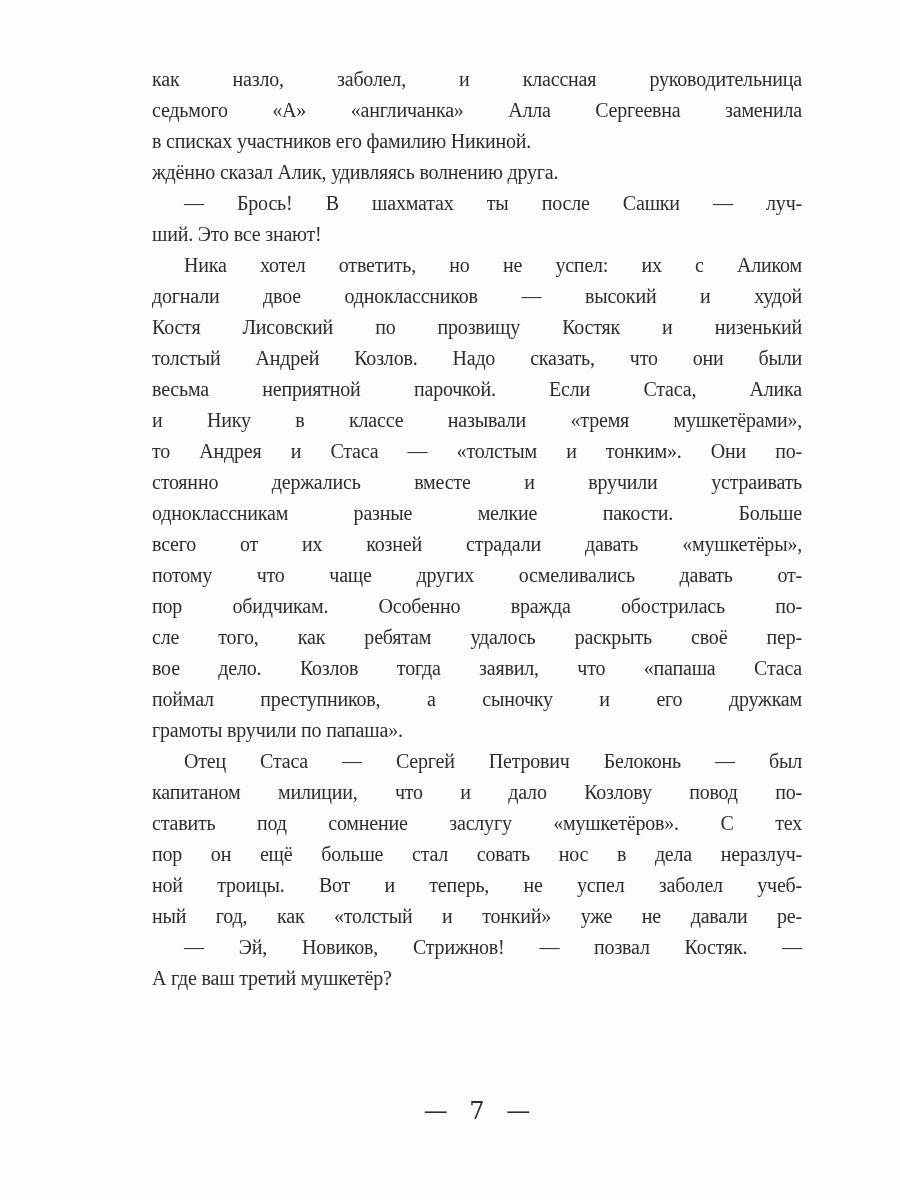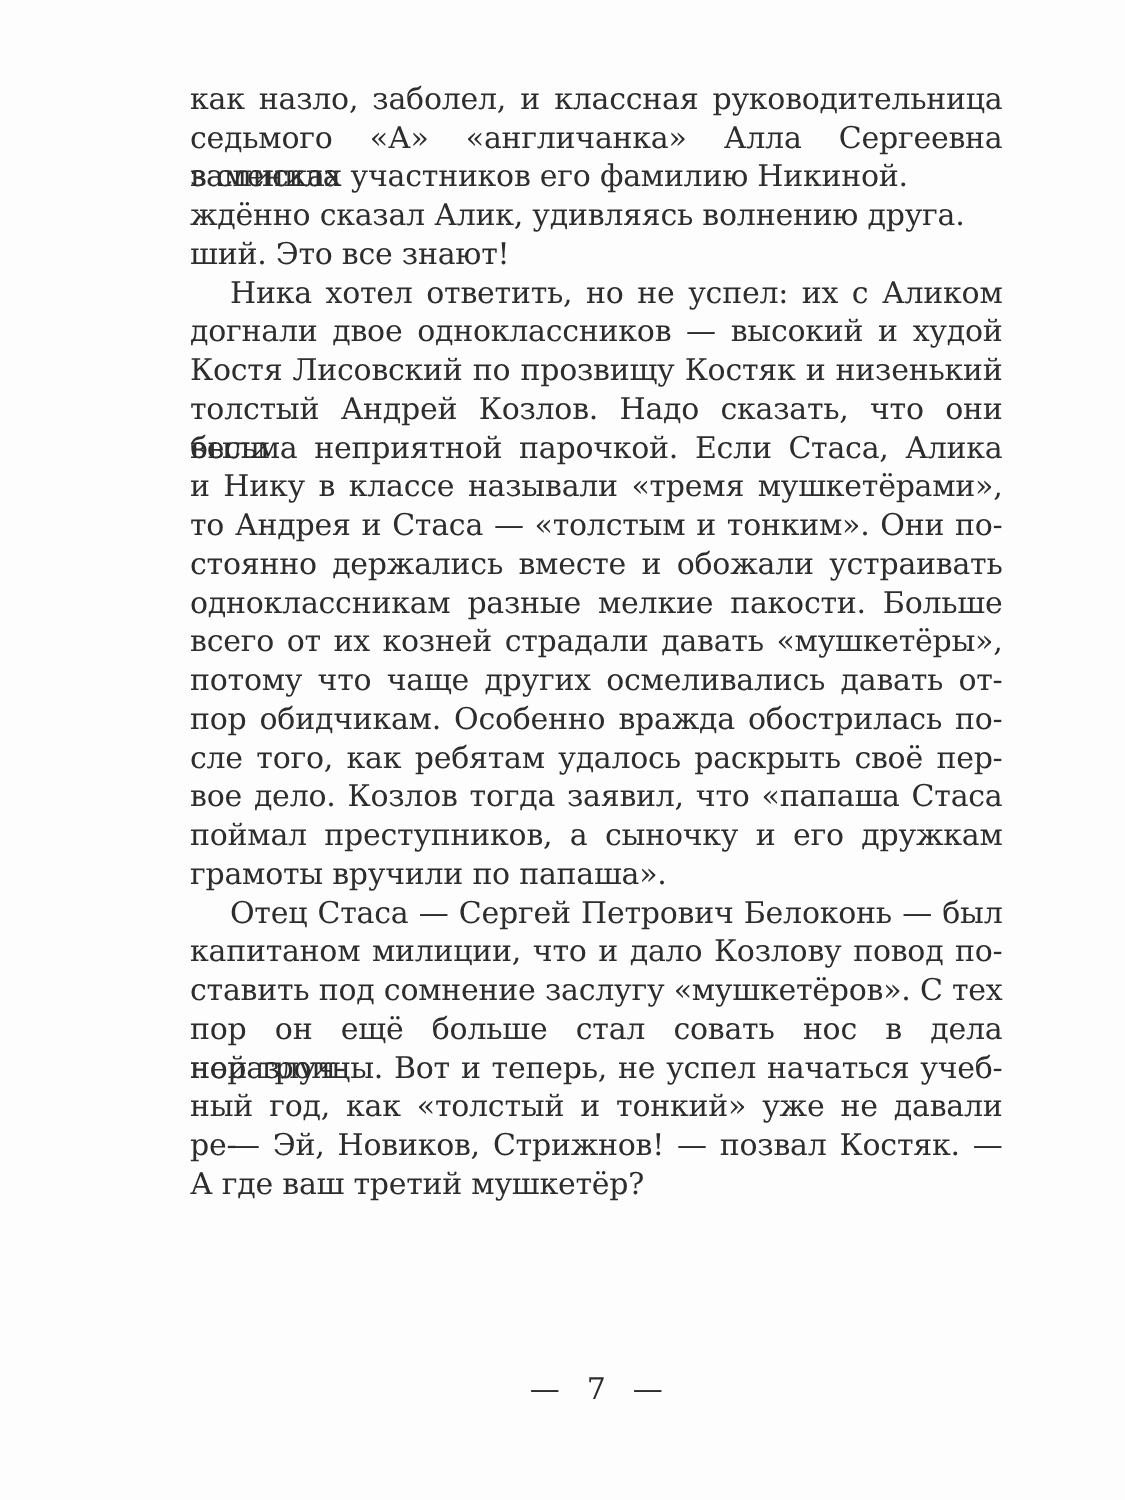--- a/index.html
+++ b/index.html
@@ -14,23 +14,24 @@
     background: #fdfdfd;
     overflow: hidden;
     font-family: "DejaVu Serif", serif;
     color: #2d2d2d;
   }
   .page-text {
     position: absolute;
     left: 152px;
     top: 64px;
     width: 650px;
-    font-size: 24px;
+    font-size: 20px;
     line-height: 31px;
     letter-spacing: -0.2px;
+    font-family: Liberation Serif, serif;
   }
   .paragraph {
     margin: 0;
     padding: 0;
   }
   .line {
     height: 31px;
     text-align: justify;
     text-align-last: justify;
     -moz-text-align-last: justify;
@@ -61,46 +62,47 @@
   <div class="page-text">
       <div class="paragraph">
         <div class="line">как назло, заболел, и классная руководительница</div>
         <div class="line">седьмого «А» «англичанка» Алла Сергеевна заменила</div>
         <div class="line last">в списках участников его фамилию Никиной.</div>
       </div>
       <div class="paragraph">
         <div class="line last">ждённо сказал Алик, удивляясь волнению друга.</div>
       </div>
       <div class="paragraph">
+        <div class="line indent">— Брось! В шахматах ты после Сашки — луч-</div>
         <div class="line last">ший. Это все знают!</div>
       </div>
       <div class="paragraph">
         <div class="line indent">Ника хотел ответить, но не успел: их с Аликом</div>
         <div class="line">догнали двое одноклассников — высокий и худой</div>
         <div class="line">Костя Лисовский по прозвищу Костяк и низенький</div>
         <div class="line">толстый Андрей Козлов. Надо сказать, что они были</div>
         <div class="line">весьма неприятной парочкой. Если Стаса, Алика</div>
         <div class="line">и Нику в классе называли «тремя мушкетёрами»,</div>
         <div class="line">то Андрея и Стаса — «толстым и тонким». Они по-</div>
-        <div class="line">стоянно держались вместе и обожали устраивать</div>
+        <div class="line">стоянно держались вместе и вручили устраивать</div>
         <div class="line">одноклассникам разные мелкие пакости. Больше</div>
         <div class="line">всего от их козней страдали давать «мушкетёры»,</div>
         <div class="line">потому что чаще других осмеливались давать от-</div>
         <div class="line">пор обидчикам. Особенно вражда обострилась по-</div>
         <div class="line">сле того, как ребятам удалось раскрыть своё пер-</div>
         <div class="line">вое дело. Козлов тогда заявил, что «папаша Стаса</div>
         <div class="line">поймал преступников, а сыночку и его дружкам</div>
         <div class="line last">грамоты вручили по папаша».</div>
       </div>
       <div class="paragraph">
         <div class="line indent">Отец Стаса — Сергей Петрович Белоконь — был</div>
         <div class="line">капитаном милиции, что и дало Козлову повод по-</div>
         <div class="line">ставить под сомнение заслугу «мушкетёров». С тех</div>
         <div class="line">пор он ещё больше стал совать нос в дела неразлуч-</div>
-        <div class="line">ной троицы. Вот и теперь, не успел начаться учеб-</div>
+        <div class="line">ной троицы. Вот и теперь, не успел заболел учеб-</div>
         <div class="line">ный год, как «толстый и тонкий» уже не давали ре-</div>
       </div>
       <div class="paragraph">
         <div class="line indent">— Эй, Новиков, Стрижнов! — позвал Костяк. —</div>
         <div class="line last">А где ваш третий мушкетёр?</div>
       </div>
     </div>
   <div class="page-number">— 7 —</div>
 </div>
 

